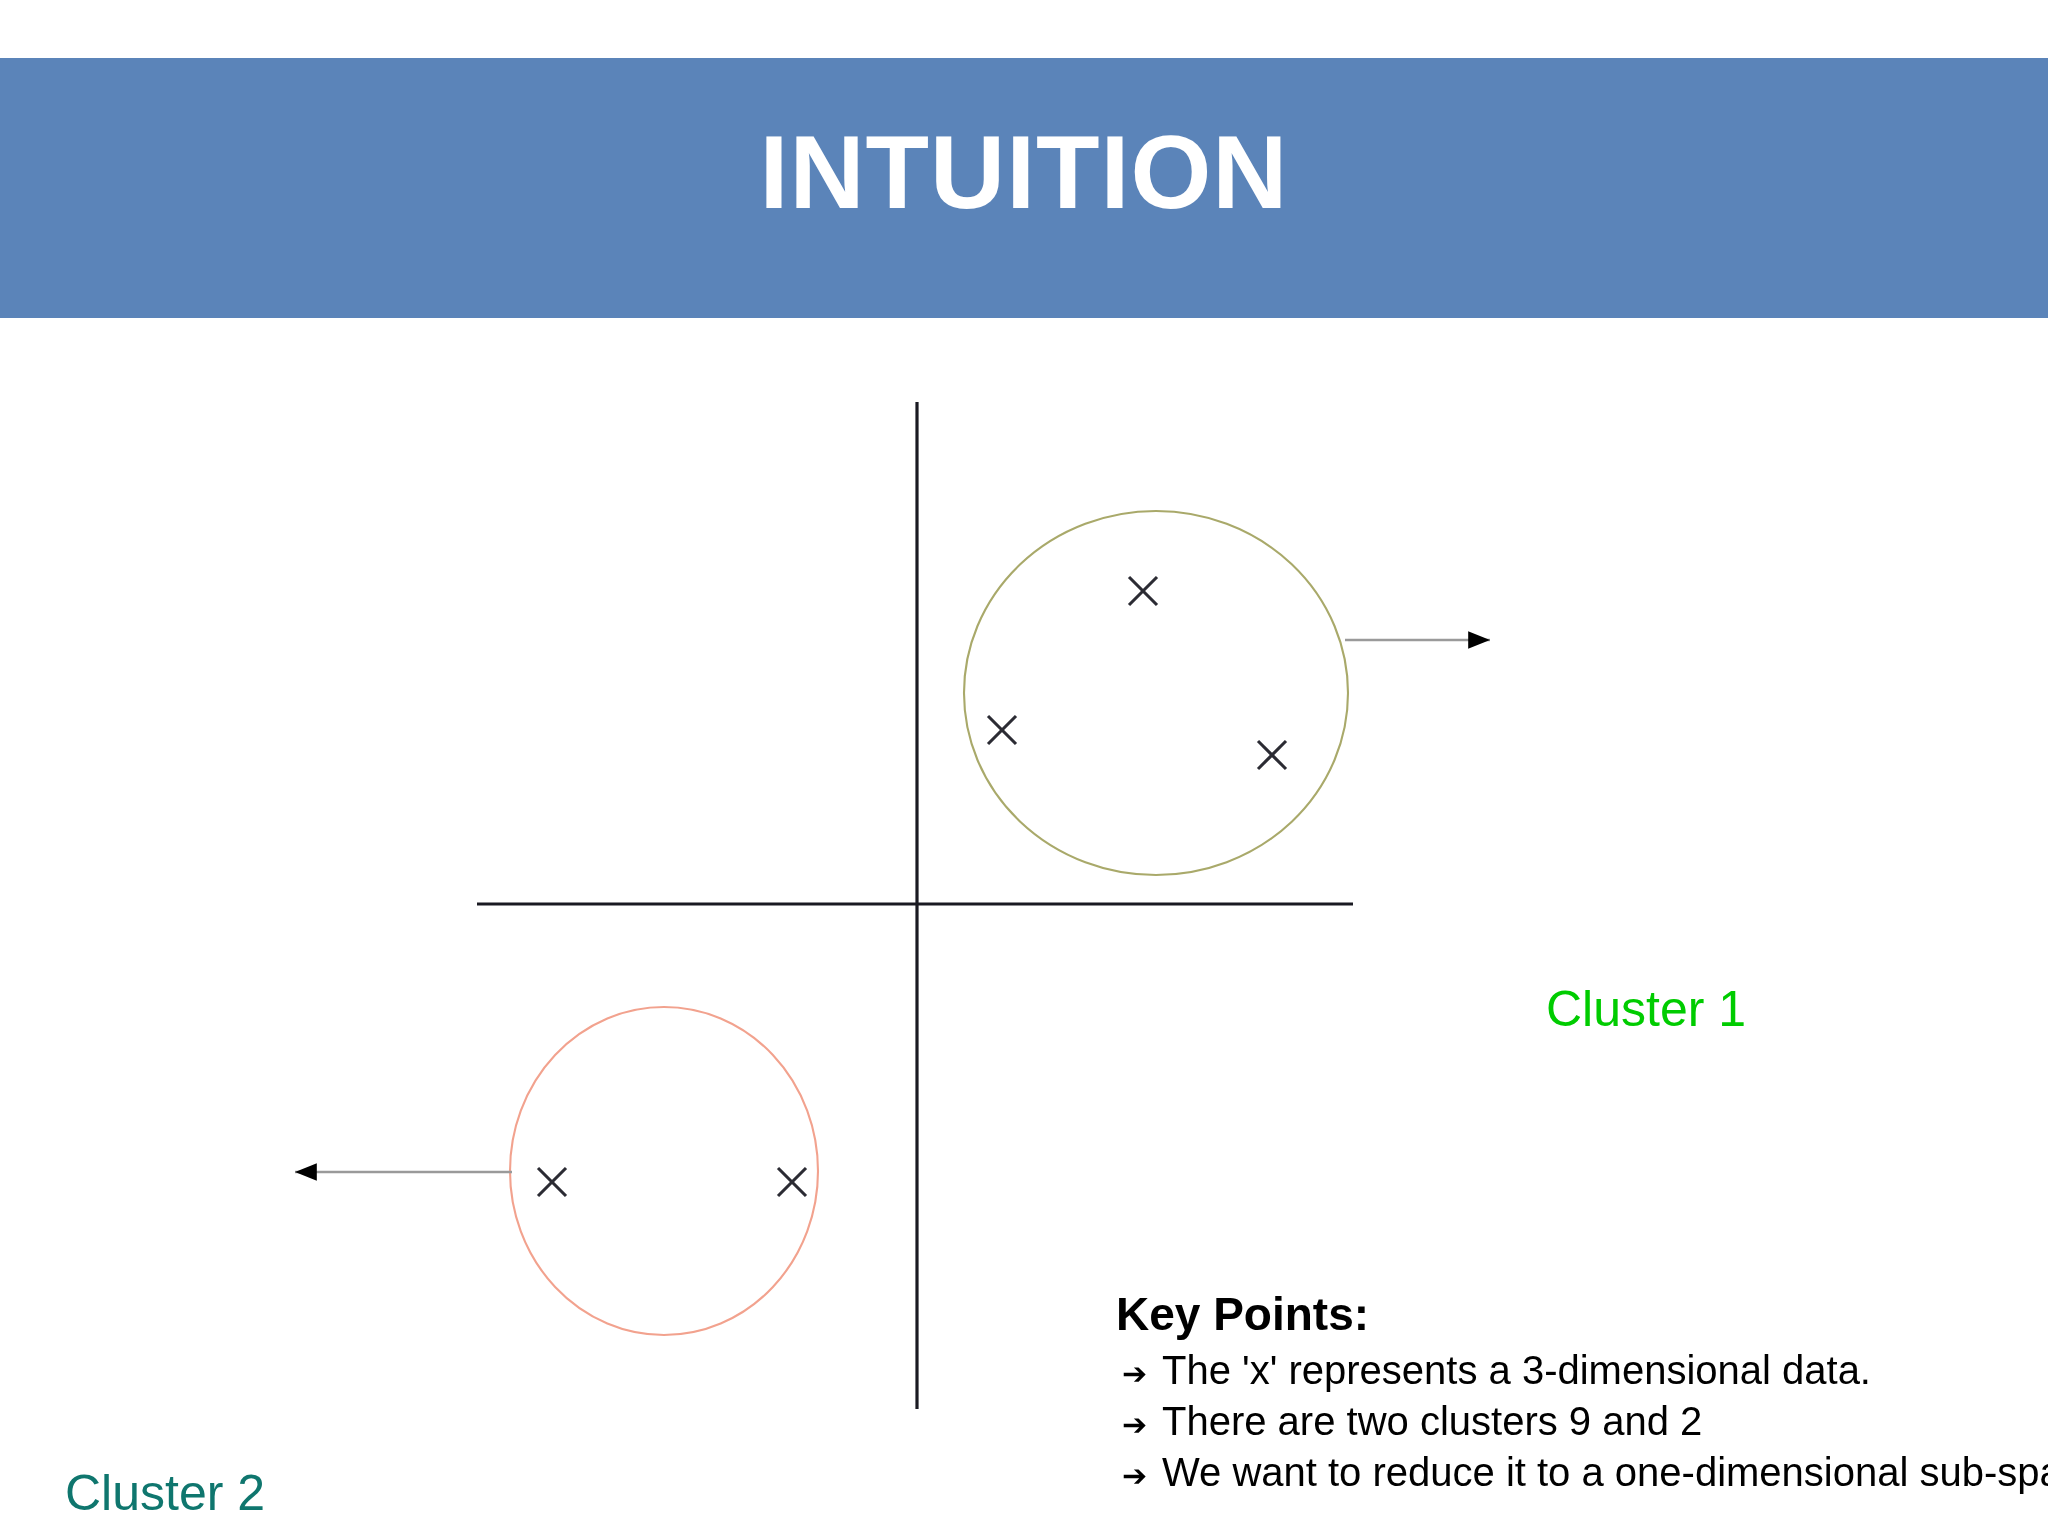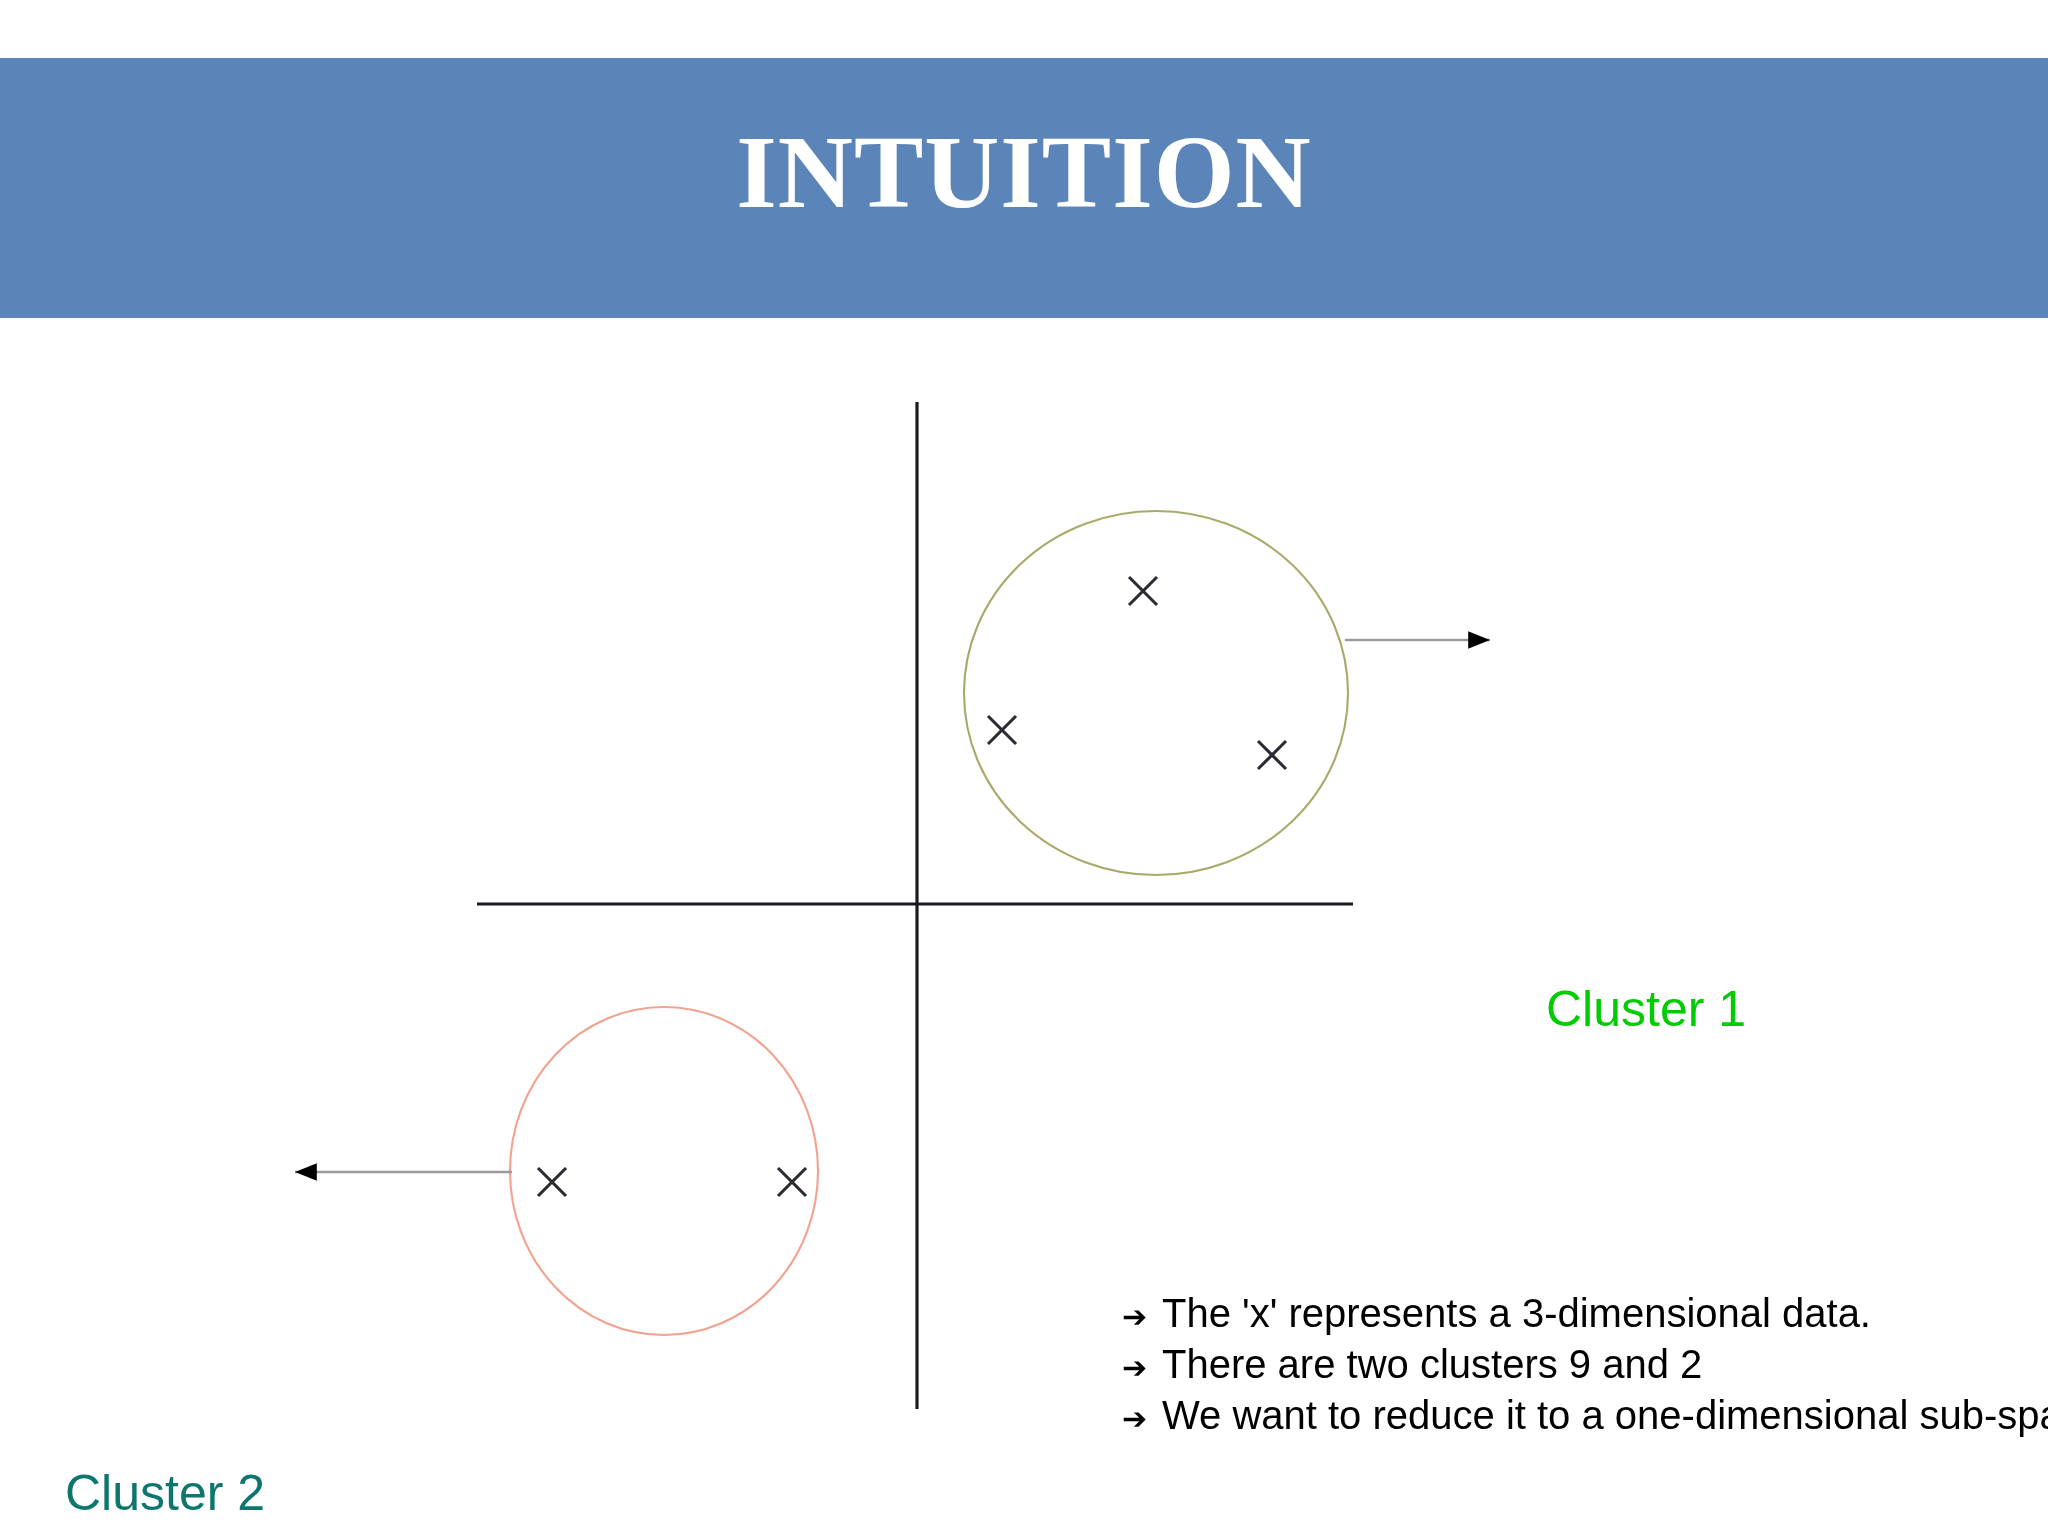--- a/index.html
+++ b/index.html
@@ -27,21 +27,21 @@
     align-items: flex-start;
     justify-content: center;
   }
   #title-text {
     margin-top: 62px;
     color: #ffffff;
     font-size: 104px;
     font-weight: bold;
     letter-spacing: 1px;
     line-height: 1;
-    font-family: Liberation Serif, serif;
+    font-family: Liberation Sans, sans-serif;
   }
   
   #diagram {
     position: absolute;
     left: 0;
     top: 318px;
     width: 2048px;
     height: 1217px;
   }
   #diagram-svg {
@@ -157,20 +157,21 @@
       </g>
 
       <line x1="512" y1="854" x2="295" y2="854" stroke="#9a9a9a" stroke-width="2.6" marker-end="url(#arrowLeft)"></line>
     </svg>
 
     <div class="cluster-label" id="cluster1-label">Cluster 1</div>
     <div class="cluster-label" id="cluster2-label">Cluster 2</div>
   </div>
 
   <div id="key-points">
+    <div id="key-points-heading">Key Points:</div>
 
     <div class="kp-row">
       <span class="kp-bullet">➔</span>
       <span class="kp-text">The 'x' represents a 3-dimensional data.</span>
     </div>
     <div class="kp-row">
       <span class="kp-bullet">➔</span>
       <span class="kp-text">There are two clusters 9 and 2</span>
     </div>
     <div class="kp-row">

